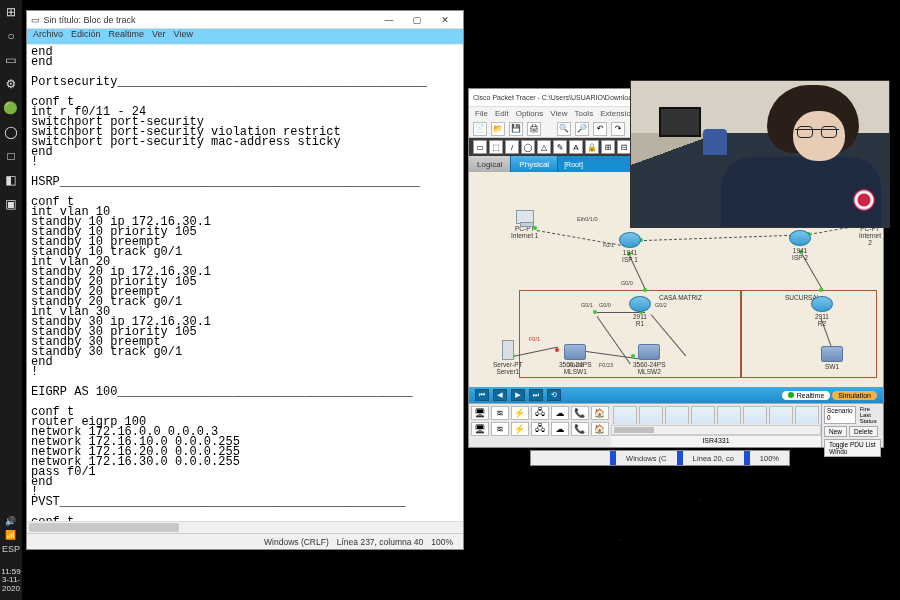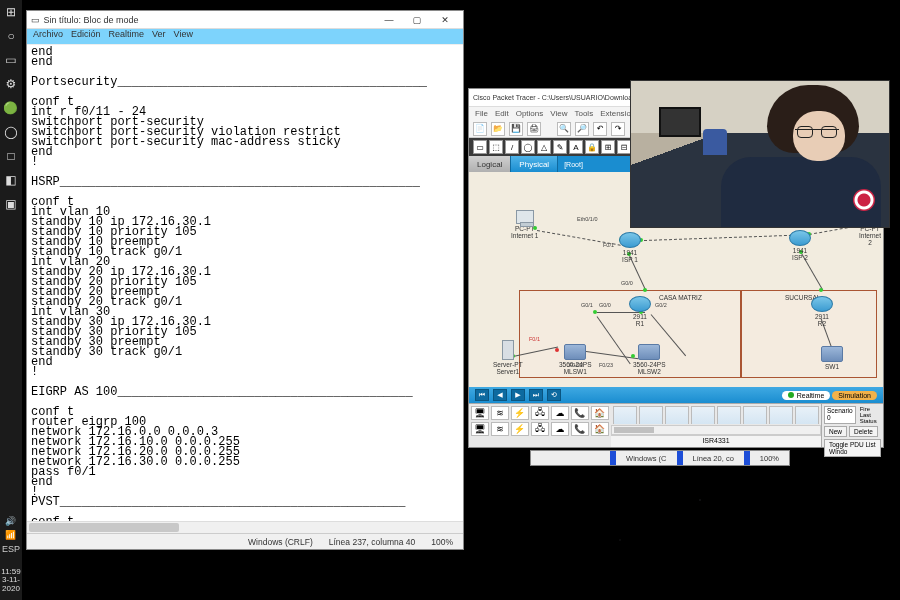--- a/index.html
+++ b/index.html
@@ -70,21 +70,21 @@
     font-size: 12px; line-height: 10px;
     padding: 2px 4px;
     white-space: pre;
     overflow: hidden;
     color: #000;
     position: relative;
   }
   .statusbar {
     height: 16px; background: #f0f0f0;
     border-top: 1px solid #ccc;
-    display: flex; justify-content: flex-end; gap: 16px;
+    display: flex; justify-content: flex-end; gap: 8px;
     padding: 4px 10px; font-size: 8.5px; color: #333;
     align-items: center;
   }
   .hscroll {
     height: 12px; background: #f0f0f0; border-top: 1px solid #ddd;
     position: relative;
   }
   .hscroll .thumb { position:absolute; left:2px; top:1px; height:9px; width:150px; background:#c8c8c8; border-radius:2px;}
 
   
@@ -237,21 +237,21 @@
   </div>
   <div class="clock">
     <div>11:59</div>
     <div>3-11-2020</div>
   </div>
 </div>
 
 <div class="notepad">
   <div class="titlebar">
     <span style="margin-right:4px">▭</span>
-    <span class="tb-title">Sin título: Bloc de mode</span>
+    <span class="tb-title">Sin título: Bloc de track</span>
     <span class="winbtn">—</span>
     <span class="winbtn">▢</span>
     <span class="winbtn close">✕</span>
   </div>
   <div class="menubar">
     <span>Archivo</span>
     <span>Edición</span>
     <span>Realtime</span>
     <span>Ver</span>
     <span>View</span>

